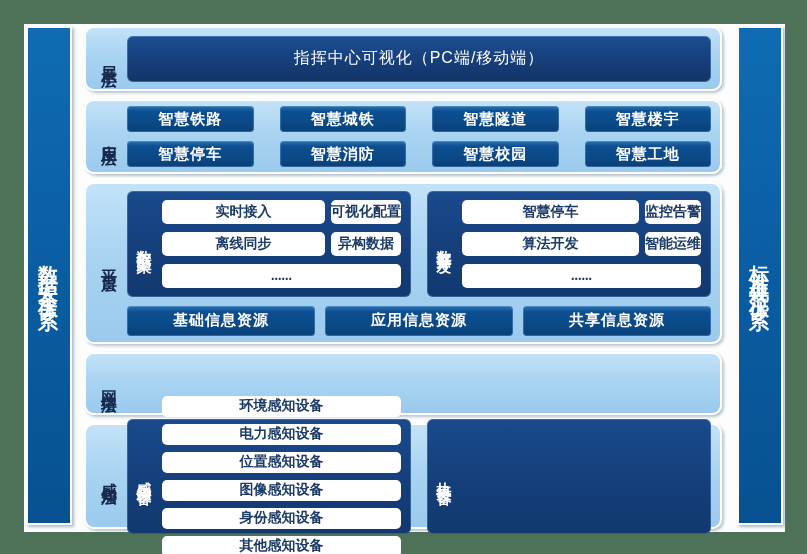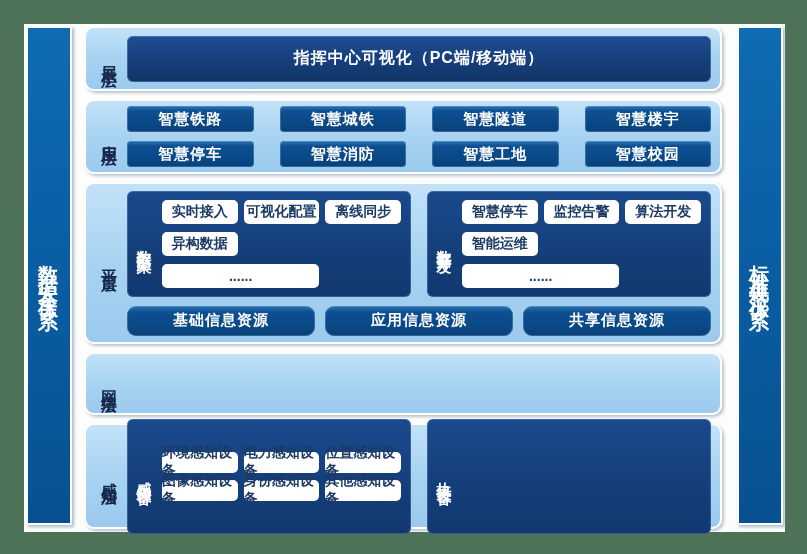--- a/index.html
+++ b/index.html
@@ -43,52 +43,52 @@
     writing-mode:vertical-rl;text-orientation:upright;
     color:#16294d;font-size:16px;font-weight:600;letter-spacing:4px;line-height:1;
   }
   .content{flex:1;margin-left:5px;display:flex;flex-direction:column;justify-content:center;}
   
   .navy-big{
     height:46px;border-radius:6px;
     background:linear-gradient(180deg,#1d4e92 0%,#163e7a 55%,#123567 100%);
     box-shadow:inset 0 0 0 1px rgba(140,180,220,.35);
     display:flex;align-items:center;justify-content:center;
-    color:#fff;font-size:16px;font-weight:700;letter-spacing:1px;
+    color:#fff;font-size:16px;font-weight:400;letter-spacing:1px;
   }
   .btn{
     background:linear-gradient(180deg,#2d74b3 0%,#0d4f91 20%,#0a4885 70%,#093f78 100%);
     border-radius:4px;box-shadow:inset 0 0 0 1px rgba(150,190,230,.3);
     color:#fff;font-weight:700;font-size:15px;letter-spacing:1px;
     display:flex;align-items:center;justify-content:center;
   }
   .app-grid{display:grid;grid-template-columns:repeat(4,1fr);gap:9px 26px;}
   .app-grid .btn{height:26px;}
   .group-row{display:flex;gap:16px;}
   .group{
     flex:1;box-sizing:border-box;border-radius:6px;
     background:linear-gradient(180deg,#1a4a8d 0%,#143e79 60%,#12386f 100%);
     box-shadow:inset 0 0 0 1px rgba(140,180,220,.3);
     display:flex;align-items:center;gap:10px;padding:8px 10px;
   }
   .group-title{
     writing-mode:vertical-rl;text-orientation:upright;
     color:#fff;font-size:15px;font-weight:700;letter-spacing:3px;line-height:1;
   }
-  .group-grid{flex:1;display:grid;grid-template-columns:1fr 1fr 1fr;}
+  .group-grid{flex:1;display:grid;grid-template-columns:1fr;font-family:Liberation Serif, serif;}
   .white-box{
     background:#ffffff;border-radius:5px;
     color:#1c3a66;font-size:14px;font-weight:600;
     display:flex;align-items:center;justify-content:center;
   }
   .white-box.wide{grid-column:1 / span 2;}
   .platform-grid{gap:8px 6px;}
   .platform-grid .white-box{height:24px;}
   .resources{display:flex;gap:10px;margin-top:9px;}
-  .resources .btn{flex:1;height:30px;border-radius:9px;}
+  .resources .btn{flex:1;height:30px;}
   .net-row{display:flex;gap:11px;}
   .net-row .btn{flex:1;height:42px;}
   .sense-grid{gap:7px 6px;}
   .sense-grid .white-box{height:21px;}
   .exec-grid{gap:11px 7px;}
   .exec-grid .white-box{height:33px;}
   .pg{height:106px;}
   .sg{height:115px;}
 </style>
 </head>
@@ -120,22 +120,22 @@
         <span class="vlabel">应用层</span>
       </div>
       <div class="content">
         <div class="app-grid">
           <div class="btn">智慧铁路</div>
           <div class="btn">智慧城铁</div>
           <div class="btn">智慧隧道</div>
           <div class="btn">智慧楼宇</div>
           <div class="btn">智慧停车</div>
           <div class="btn">智慧消防</div>
+          <div class="btn">智慧校园</div>
           <div class="btn">智慧工地</div>
-          <div class="btn">智慧校园</div>
         </div>
       </div>
     </div>
 
     <div class="panel" style="height:162px;">
       <div class="panel-label">
         <span class="vlabel">平台层</span>
       </div>
       <div class="content">
         <div class="group-row">

